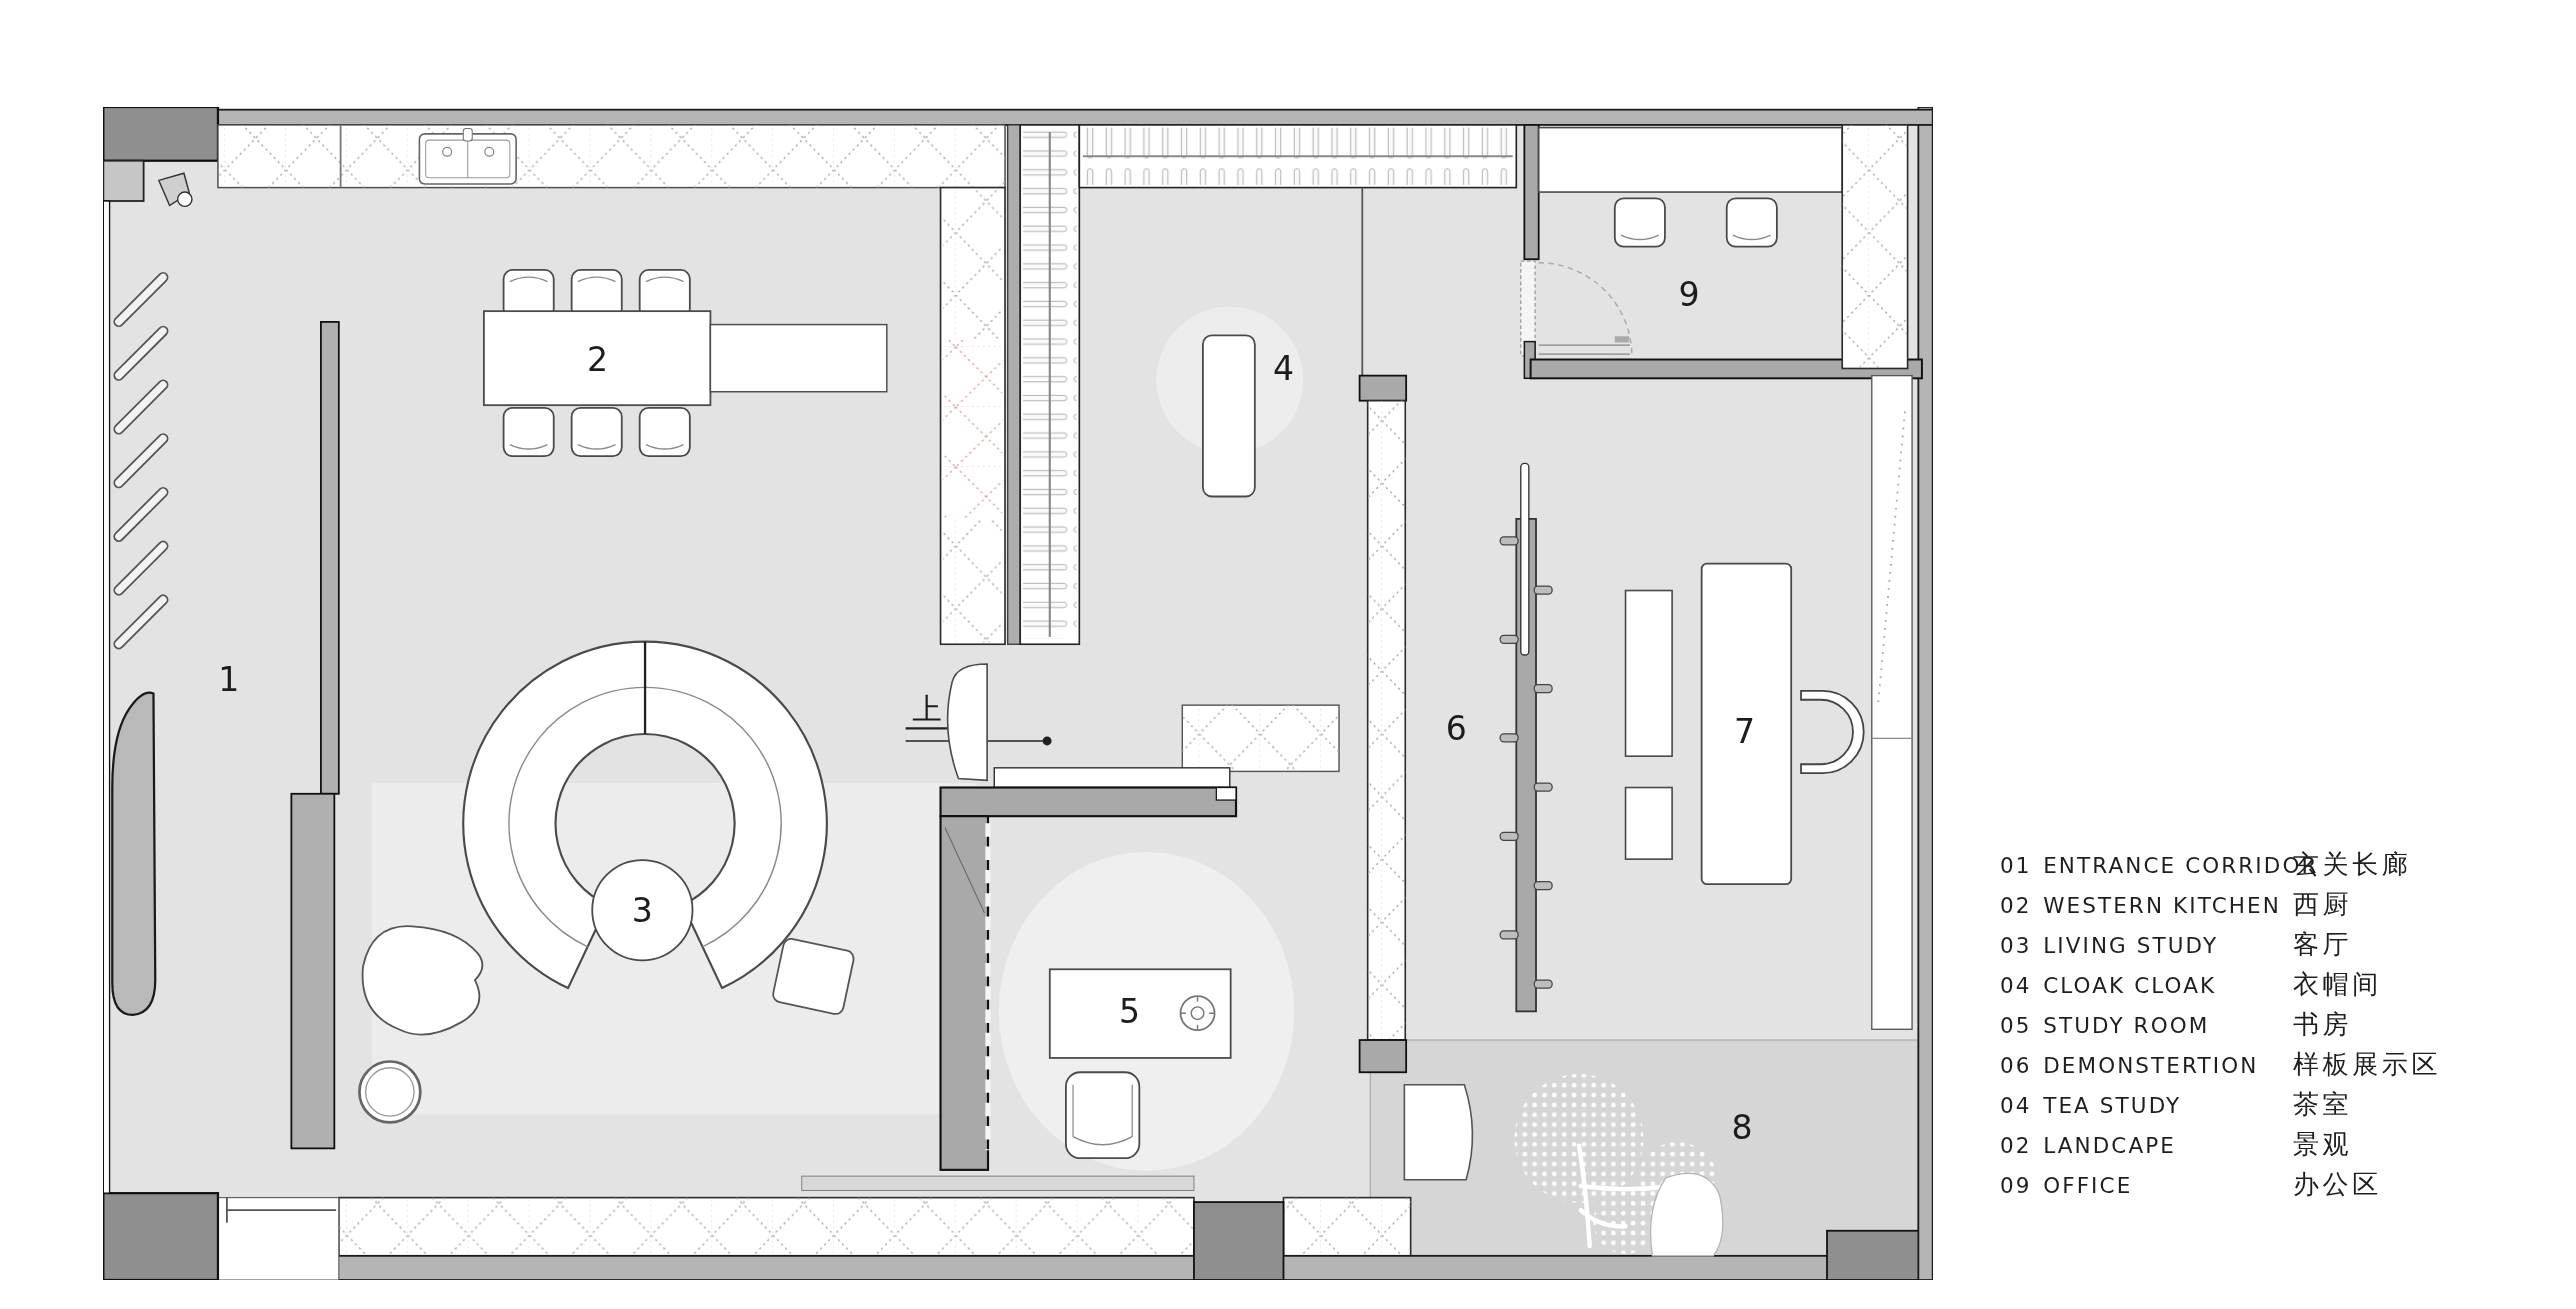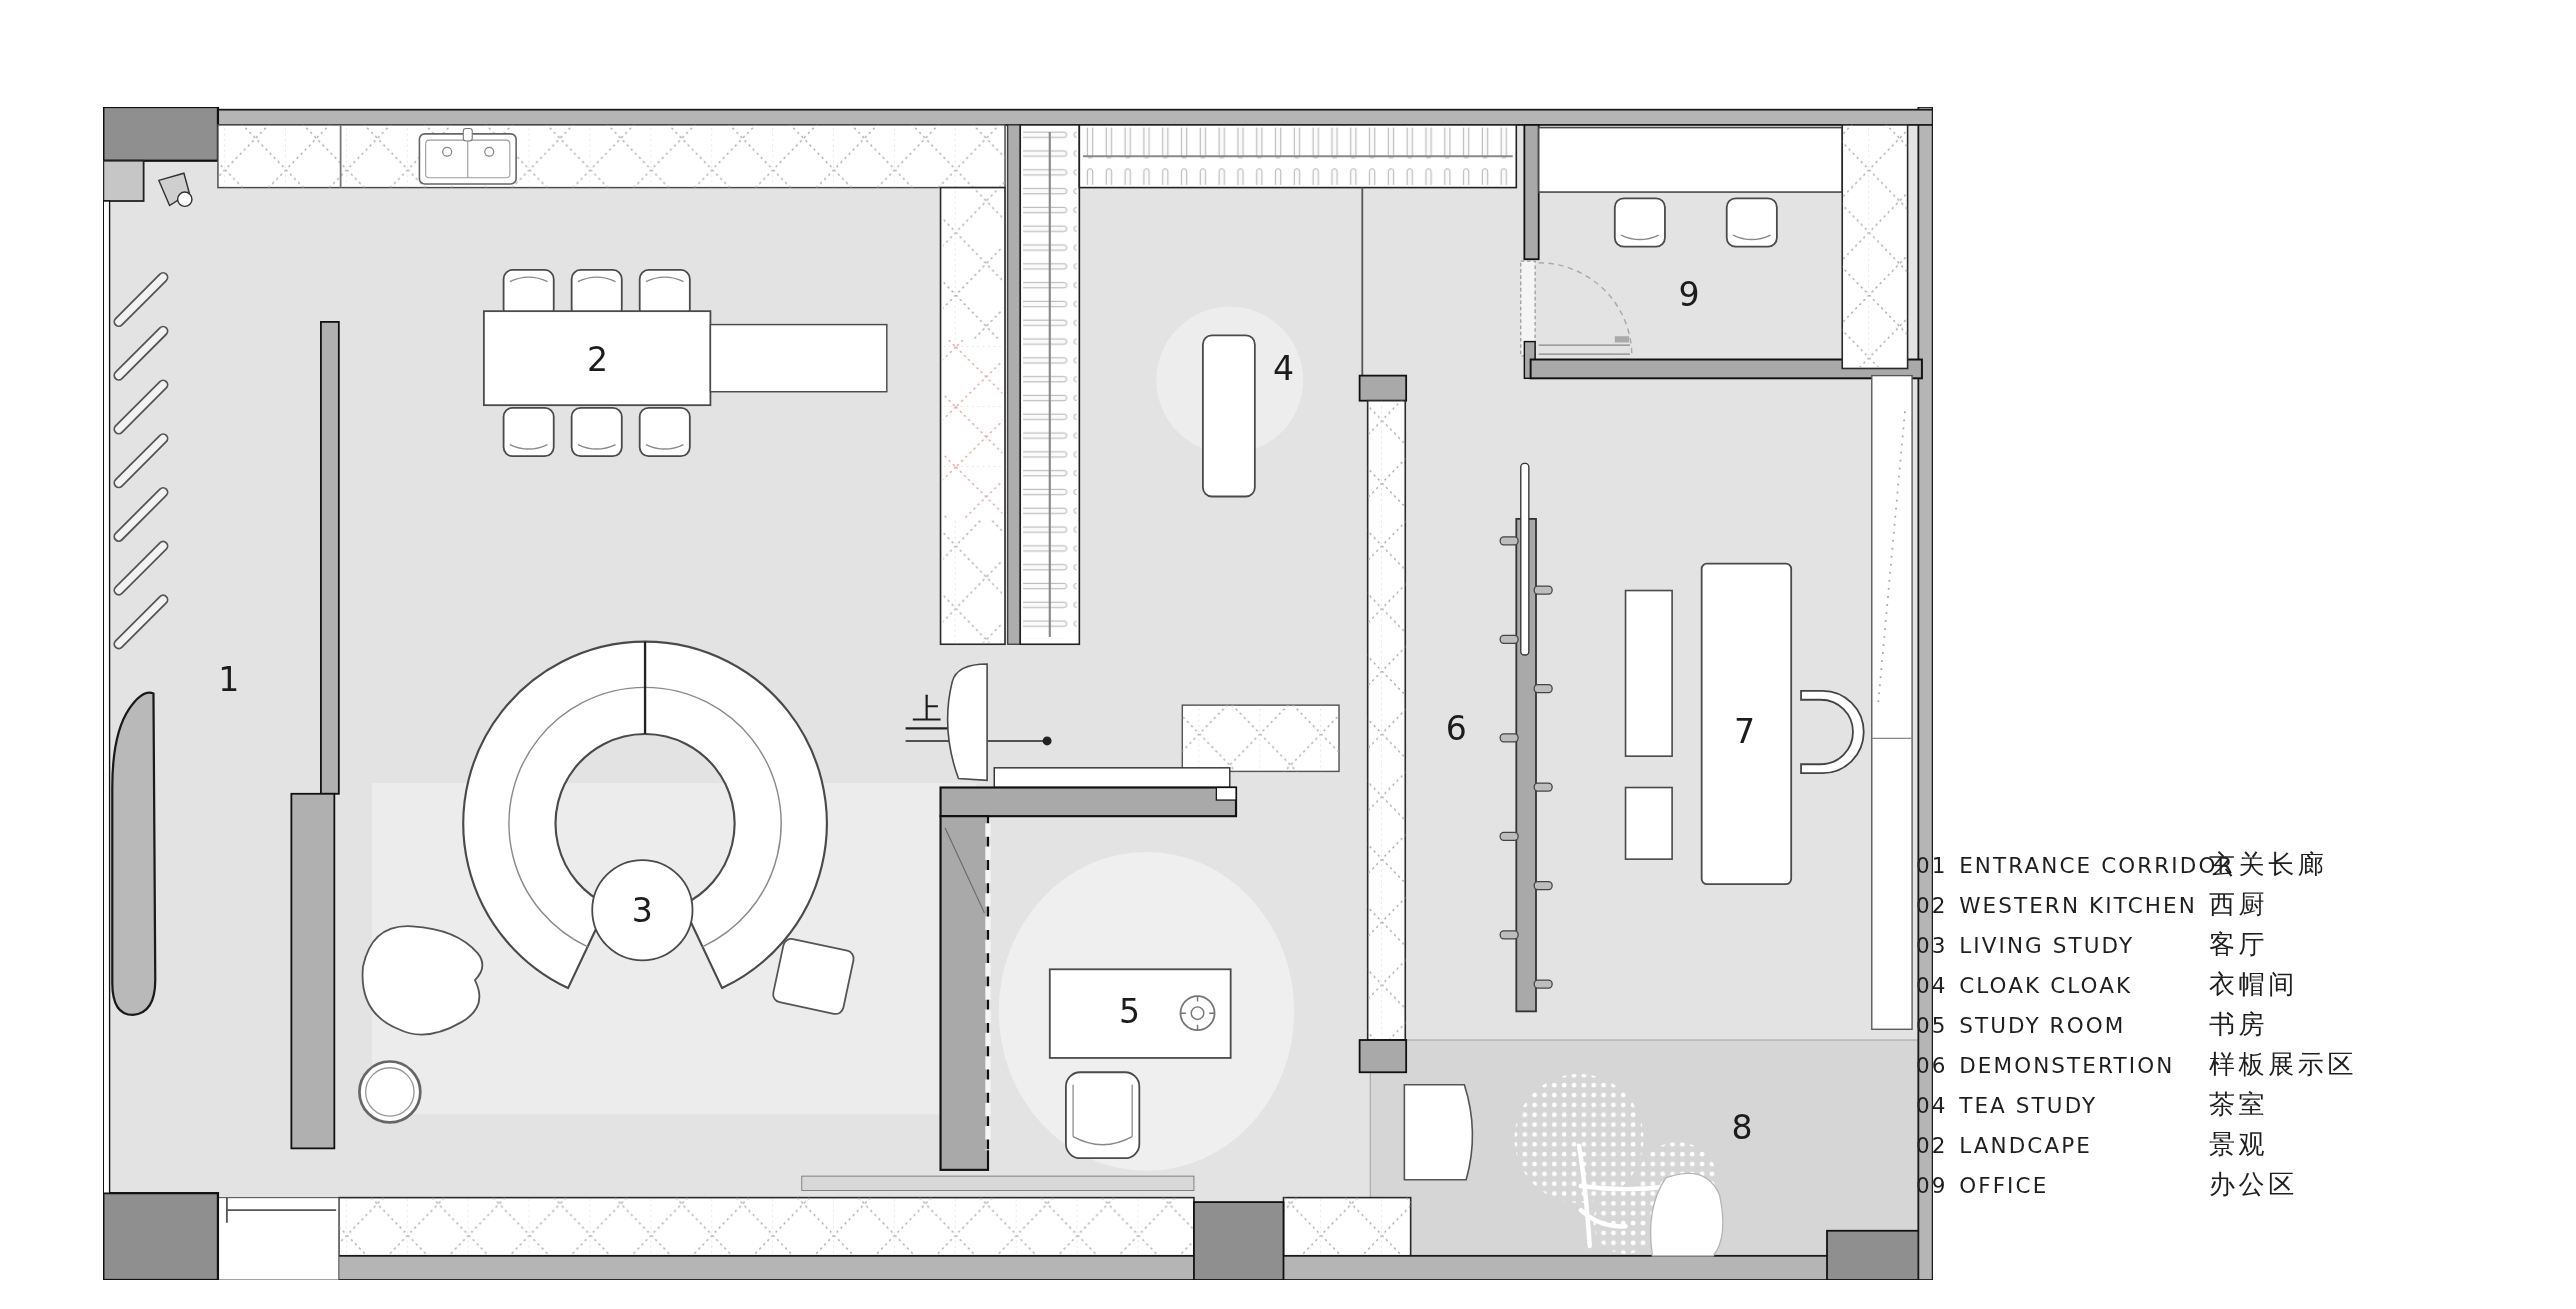--- a/index.html
+++ b/index.html
@@ -1,21 +1,21 @@
 <!DOCTYPE html>
 <html style="font-size:14.3px"><head>
 <meta charset="utf-8">
 <style>
   html,body{margin:0;padding:0;background:#ffffff;}
   #stage{position:relative;width:2576px;height:1309px;background:#fff;overflow:hidden;
          font-family:"DejaVu Sans","Liberation Sans",sans-serif;}
   #plan-svg{position:absolute;left:103px;top:107px;}
   .room-num{font-family:"DejaVu Sans","Liberation Sans",sans-serif;font-size:37px;fill:#1c1c1c;}
   .stair-txt{font-family:"DejaVu Sans","Liberation Sans",sans-serif;font-size:33px;fill:#1c1c1c;}
-  #legend{position:absolute;left:1916px;top:847px;width:555px;}
+  #legend{position:absolute;left:2000px;top:847px;width:555px;}
   .lrow{display:flex;align-items:baseline;height:22.4px;margin-bottom:17.6px;
         font-size:21.5px;font-weight:500;color:#1f1f1f;letter-spacing:2.1px;white-space:nowrap;}
   .lleft{display:flex;width:293px;}
   .lnum{margin-right:11.6px;}
   .lzh{font-size:26px;letter-spacing:3.6px;font-weight:500;}
 </style>
 </head>
 <body>
 
 <div id="stage">

